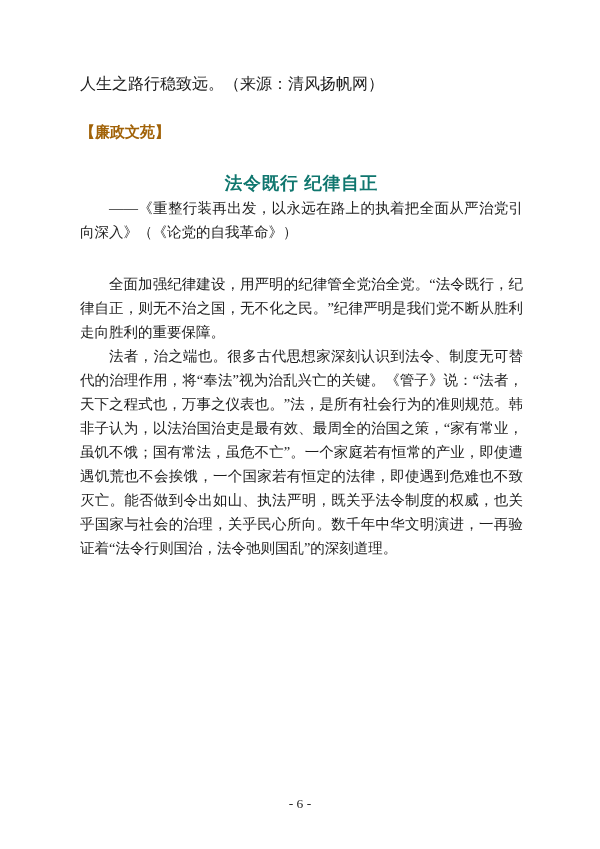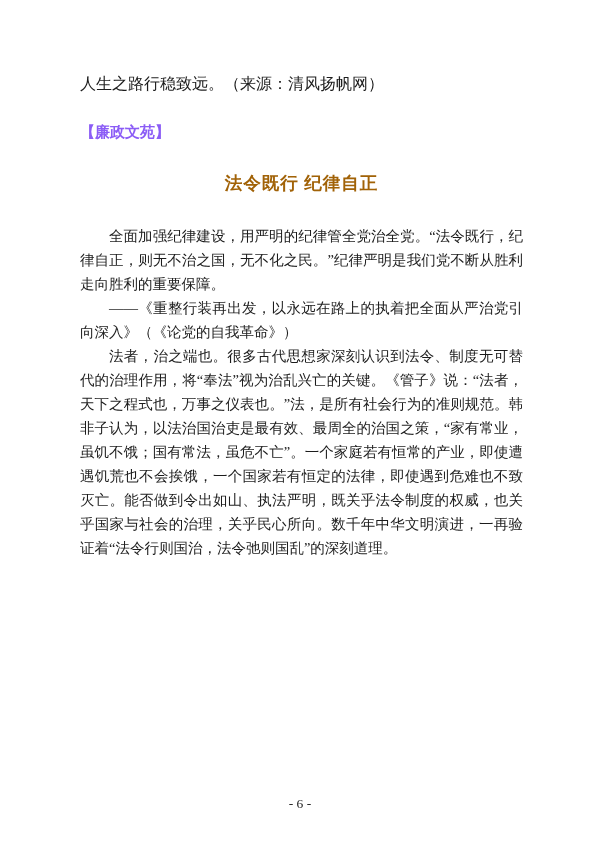--- a/index.html
+++ b/index.html
@@ -24,30 +24,30 @@
     line-height: 24px;
     margin: 0;
     text-align: justify;
     text-justify: inter-ideograph;
   }
   .section-header {
     font-size: 15px;
     line-height: 24px;
     font-weight: bold;
     margin: 24px 0 0 0;
-    color: #8b5cf6;
+    color: #a16207;
   }
   .article-title {
     font-size: 17.5px;
     line-height: 26px;
     font-weight: bold;
     text-align: center;
     margin: 26px 0 0 0;
     letter-spacing: 1px;
-    color: #a16207;
+    color: #0f766e;
   }
   .body-para {
     font-size: 14.5px;
     line-height: 24px;
     margin: 0;
     text-align: justify;
     text-justify: inter-ideograph;
     text-indent: 2em;
   }
   .first-para {
@@ -68,22 +68,22 @@
 <body>
 
 <div class="page">
 
   <p class="body-line">人生之路行稳致远。（来源：清风扬帆网）</p>
 
   <p class="section-header">【廉政文苑】</p>
 
   <h1 class="article-title">法令既行 纪律自正</h1>
 
+  <p class="body-para">——《重整行装再出发，以永远在路上的执着把全面从严治党引向深入》（《论党的自我革命》）</p>
+
   <p class="body-para first-para">全面加强纪律建设，用严明的纪律管全党治全党。“法令既行，纪律自正，则无不治之国，无不化之民。”纪律严明是我们党不断从胜利走向胜利的重要保障。</p>
-
-  <p class="body-para">——《重整行装再出发，以永远在路上的执着把全面从严治党引向深入》（《论党的自我革命》）</p>
 
 
   <p class="body-para">法者，治之端也。很多古代思想家深刻认识到法令、制度无可替代的治理作用，将“奉法”视为治乱兴亡的关键。《管子》说：“法者，天下之程式也，万事之仪表也。”法，是所有社会行为的准则规范。韩非子认为，以法治国治吏是最有效、最周全的治国之策，“家有常业，虽饥不饿；国有常法，虽危不亡”。一个家庭若有恒常的产业，即使遭遇饥荒也不会挨饿，一个国家若有恒定的法律，即使遇到危难也不致灭亡。能否做到令出如山、执法严明，既关乎法令制度的权威，也关乎国家与社会的治理，关乎民心所向。数千年中华文明演进，一再验证着“法令行则国治，法令弛则国乱”的深刻道理。</p>
 
   <div class="page-number">- 6 -</div>
 
 </div>
 
 </body></html>

